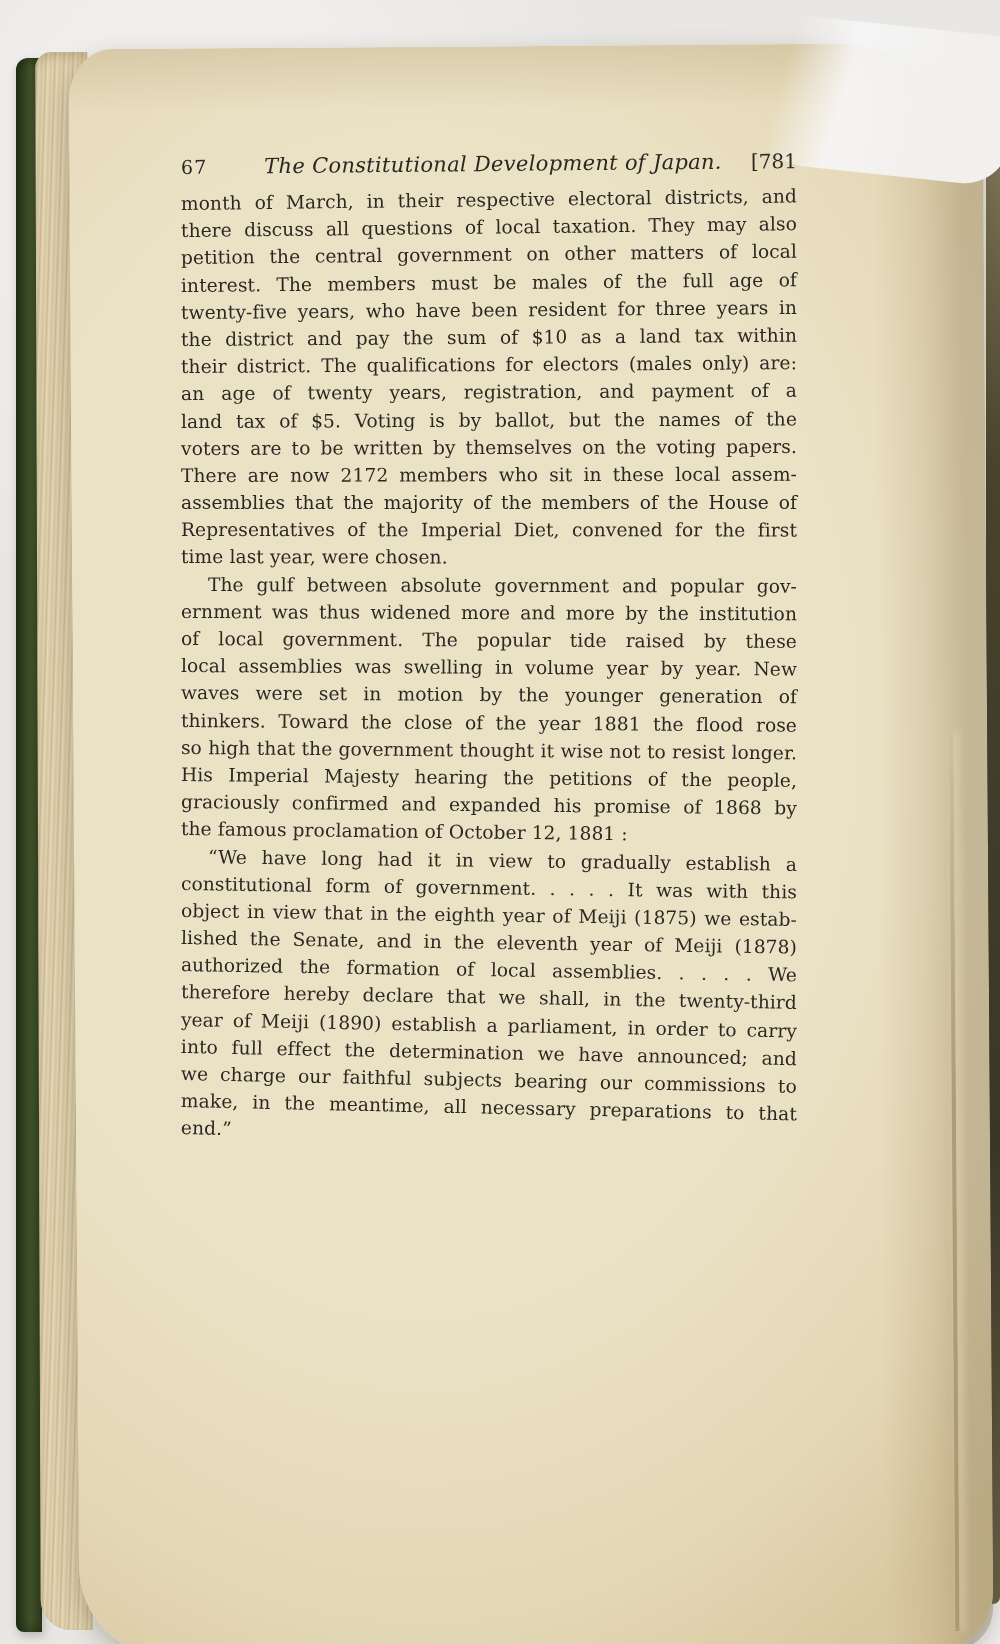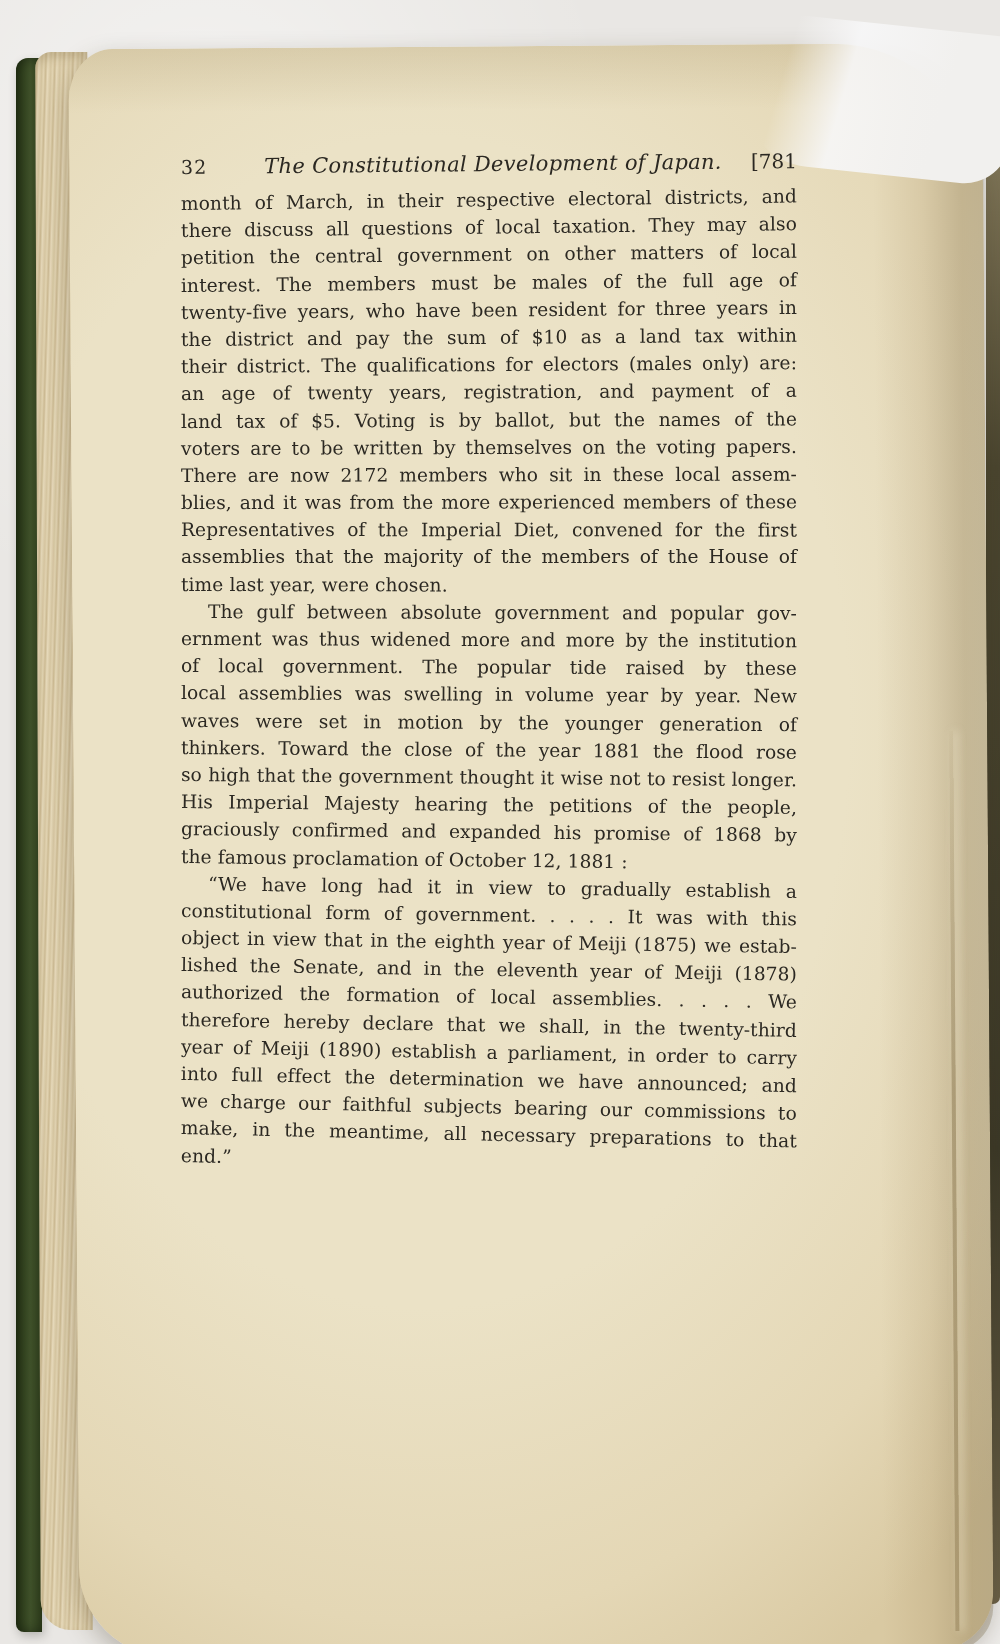--- a/index.html
+++ b/index.html
@@ -104,39 +104,38 @@
   <div class="cover-spine"></div>
   <div class="page-stack"></div>
   <div class="fore-edge"></div>
   <div class="page">
     <div class="gutter"></div>
     <div class="crease"></div>
   </div>
   <div class="tissue"></div>
   <div class="page-content">
     <div class="header">
-      <span class="pagenum">32</span>
+      <span class="pagenum">67</span>
       <span class="title">The Constitutional Development of Japan.</span>
       <span class="folio">[781</span>
     </div>
     <div class="text-block">
         <div class="line" style="transform: rotate(-0.7deg);">month of March, in their respective electoral districts, and</div>
         <div class="line" style="transform: rotate(-0.64deg);">there discuss all questions of local taxation.  They may also</div>
         <div class="line" style="transform: rotate(-0.59deg);">petition the central government on other matters of local</div>
         <div class="line" style="transform: rotate(-0.53deg);">interest.  The members must be males of the full age of</div>
         <div class="line" style="transform: rotate(-0.47deg);">twenty-five years, who have been resident for three years in</div>
         <div class="line" style="transform: rotate(-0.41deg);">the district and pay the sum of $10 as a land tax within</div>
         <div class="line" style="transform: rotate(-0.36deg);">their district.  The qualifications for electors (males only) are:</div>
         <div class="line" style="transform: rotate(-0.3deg);">an age of twenty years, registration, and payment of a</div>
         <div class="line" style="transform: rotate(-0.24deg);">land tax of $5.  Voting is by ballot, but the names of the</div>
         <div class="line" style="transform: rotate(-0.19deg);">voters are to be written by themselves on the voting papers.</div>
         <div class="line" style="transform: rotate(-0.13deg);">There are now 2172 members who sit in these local assem-</div>
-        <div class="line" style="transform: rotate(-0.07deg);">blies, and it was from the more experienced members of these</div>
+        <div class="line" style="transform: rotate(-0.01deg);">assemblies that the majority of the members of the House of</div>
         <div class="line" style="transform: rotate(0.04deg);">Representatives of the Imperial Diet, convened for the first</div>
-        <div class="line" style="transform: rotate(-0.01deg);">assemblies that the majority of the members of the House of</div>
         <div class="line last" style="transform: rotate(0.1deg);">time last year, were chosen.</div>
         <div class="line indent" style="transform: rotate(0.16deg);">The gulf between absolute government and popular gov-</div>
         <div class="line" style="transform: rotate(0.21deg);">ernment was thus widened more and more by the institution</div>
         <div class="line" style="transform: rotate(0.27deg);">of local government.  The popular tide raised by these</div>
         <div class="line" style="transform: rotate(0.33deg);">local assemblies was swelling in volume year by year.  New</div>
         <div class="line" style="transform: rotate(0.39deg);">waves were set in motion by the younger generation of</div>
         <div class="line" style="transform: rotate(0.44deg);">thinkers.  Toward the close of the year 1881 the flood rose</div>
         <div class="line" style="transform: rotate(0.5deg);">so high that the government thought it wise not to resist longer.</div>
         <div class="line" style="transform: rotate(0.56deg);">His Imperial Majesty hearing the petitions of the people,</div>
         <div class="line" style="transform: rotate(0.61deg);">graciously confirmed and expanded his promise of 1868 by</div>

